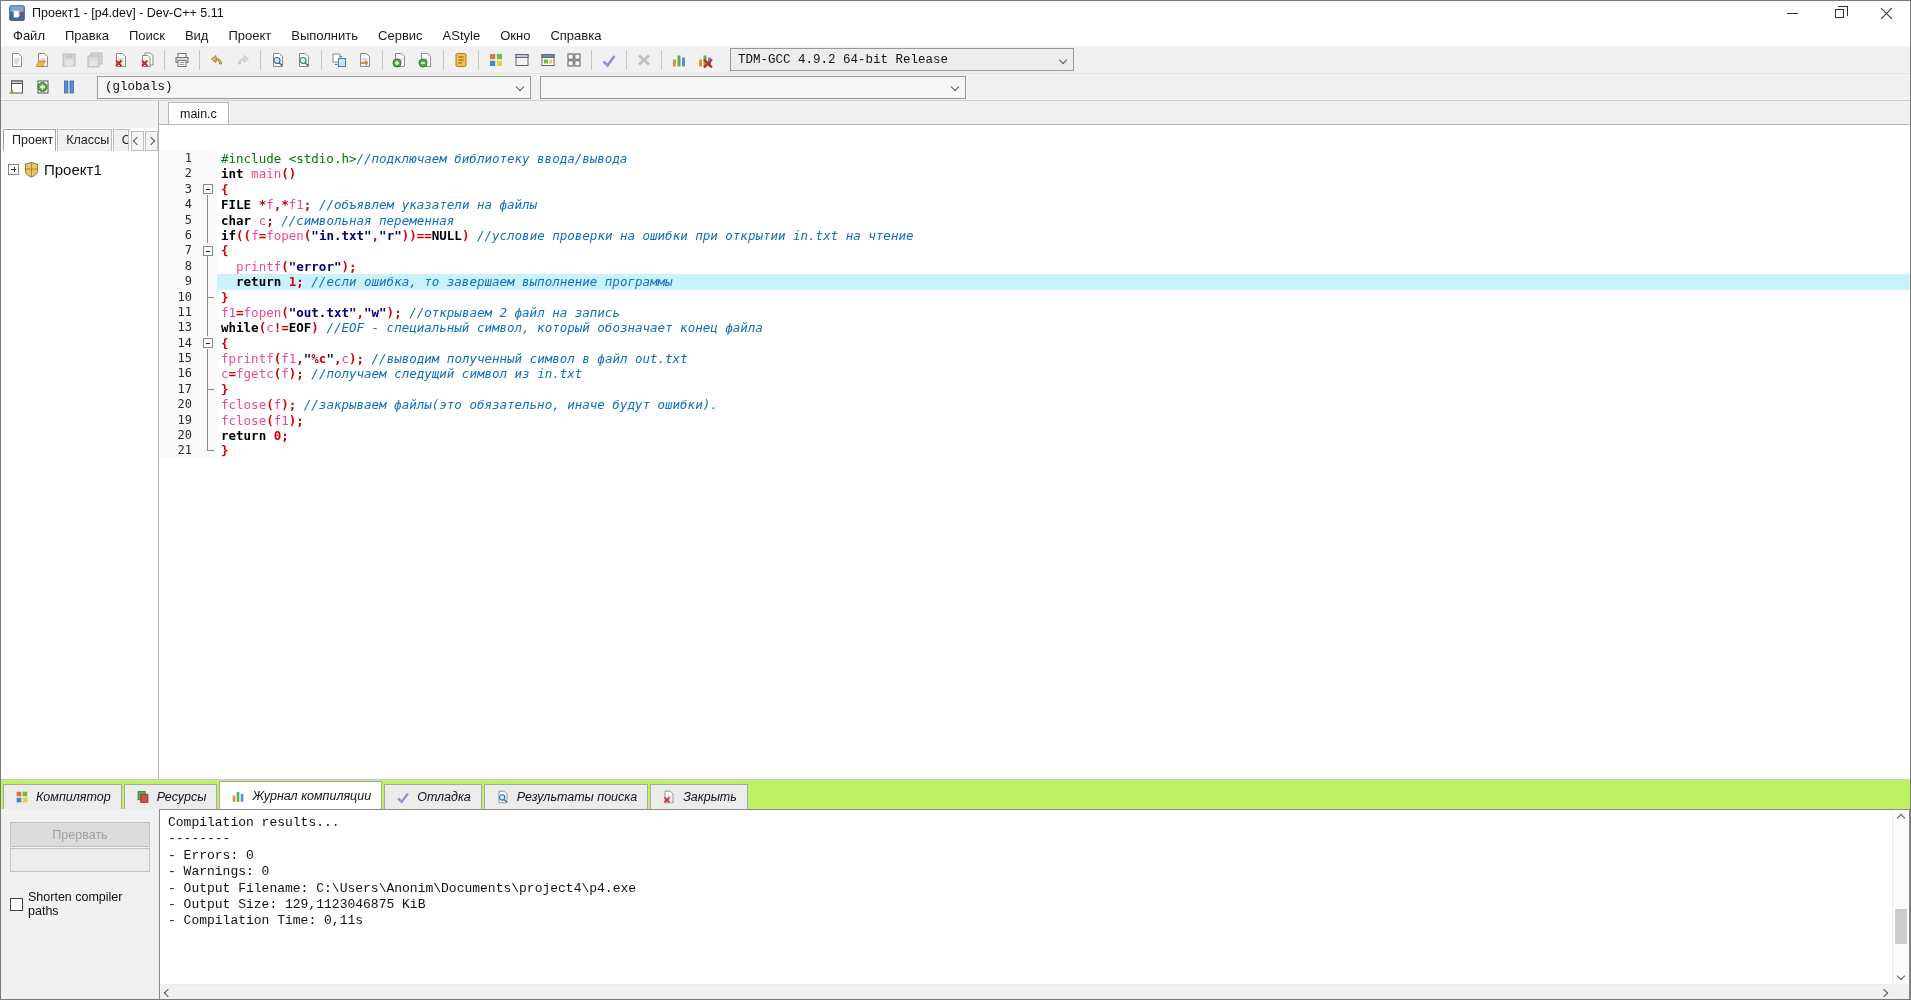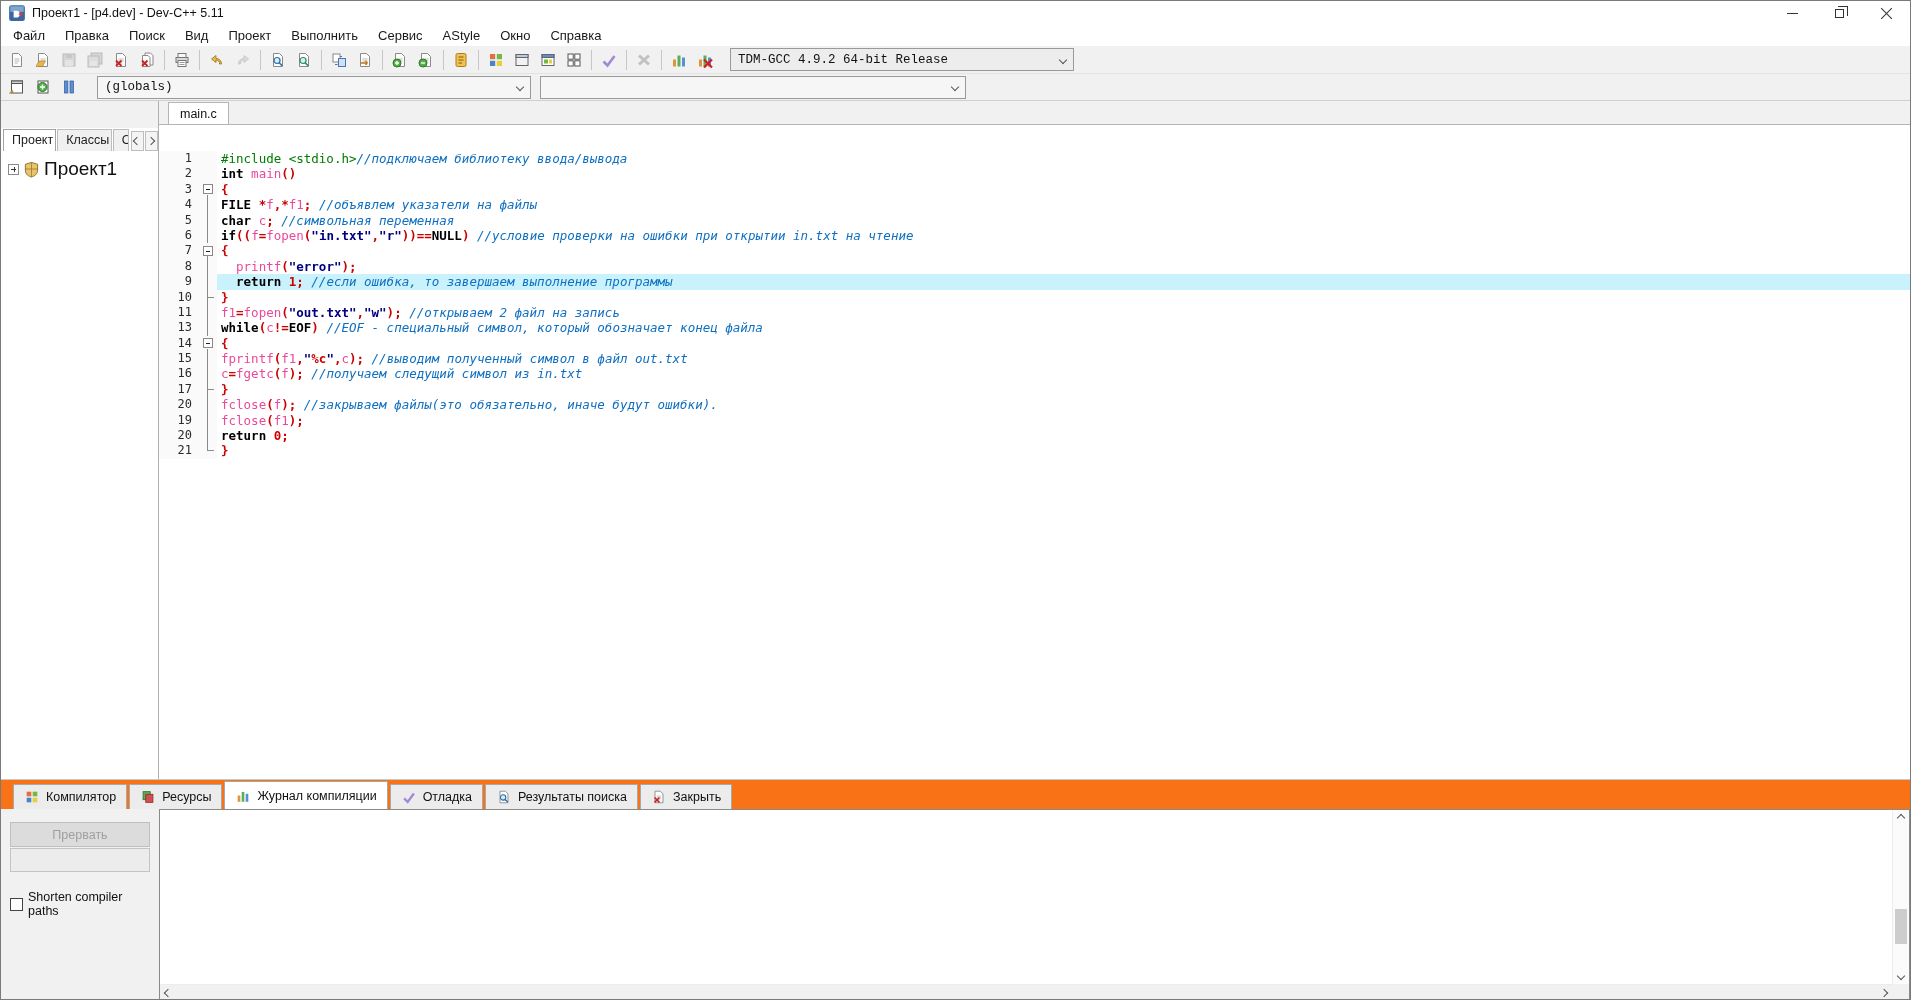--- a/index.html
+++ b/index.html
@@ -46,21 +46,21 @@
 
   
   .main { display:flex; height:678px; }
   .left-panel { width:158px; border-right:1px solid #b0b0b0; background:#fff; display:flex; flex-direction:column; }
   .lp-top { height:27px; background:#f1f1f1; }
   .lp-tabs { display:flex; align-items:flex-end; height:23px; font-size:12.5px; color:#222; padding-left:2px; background:#fff; }
   .lp-tab { height:22px; padding:3px 8px 0 8px; border:1px solid #bdbdbd; border-bottom:none; background:#f0f0f0; margin-right:1px; white-space:nowrap; overflow:hidden; }
   .lp-tab.active { background:#fff; border-color:#a3a3a3; }
   .lp-tab.cut { max-width:16px; padding-right:0; }
   .lp-arrow { width:15px; height:20px; border:1px solid #bdbdbd; background:#f4f4f4; display:flex; align-items:center; justify-content:center; margin-left:1px; }
-  .lp-tree { padding:8px 4px; font-size:19px; color:#111; }
+  .lp-tree { padding:8px 4px; font-size:15px; color:#111; }
   .tree-row { display:flex; align-items:center; gap:4px; height:20px; }
   .expander { width:11px; height:11px; border:1px solid #8a8a8a; background:#fff; position:relative; flex:0 0 auto; margin-left:3px; }
   .expander::before { content:""; position:absolute; left:2px; top:4.5px; width:5px; height:1px; background:#333; }
   .expander::after  { content:""; position:absolute; left:4.5px; top:2px; width:1px; height:5px; background:#333; }
   .tree-icon { width:17px; height:17px; }
 
   .editor { flex:1; display:flex; flex-direction:column; background:#fff; min-width:0;gap:20px; }
   .ed-tabbar { height:24px; background:#f1f1f1; display:flex; align-items:flex-end; padding-left:9px; border-bottom:1px solid #b5b5b5; }
   .ed-tab { height:22px; padding:0 11px; background:#fff; border:1px solid #b5b5b5; border-bottom:none; font-size:12.5px; color:#111; display:flex; align-items:center; }
 
@@ -80,21 +80,21 @@
 
   .tok-k { font-weight:bold; color:var(--c-key,#000); }
   .tok-s { font-weight:bold; color:var(--c-str,#000080); }
   .tok-y { font-weight:bold; color:var(--c-sym,#cc0000); }
   .tok-c { font-style:italic; color:var(--c-com,#0f6fc0); }
   .tok-p { color:var(--c-pre,#007d00); }
   .tok-f { font-weight:bold; color:var(--c-fmt,#cc0000); }
   .tok-n { color:#ec4899; }
 
   
-  .b-tabbar { height:30px; background:#f97316; border-top:1px solid #c9c9c9; display:flex; align-items:flex-end; padding-left:12px; }
+  .b-tabbar { height:30px; background:#bef264; border-top:1px solid #c9c9c9; display:flex; align-items:flex-end; padding-left:2px;font-style:italic; }
   .b-tab { height:25px; display:flex; align-items:center; gap:6px; padding:0 10px; border:1px solid #a8a8a8; border-bottom:none;
            background:#ececec; font-size:12.5px; color:#111; margin-right:2px; white-space:nowrap; }
   .b-tab.active { background:#fff; height:28px; }
   .b-tab .icn { width:16px; height:16px; }
 
   
   .b-panel { height:192px; display:flex; background:#f1f1f1; }
   .b-left { width:158px; padding:13px 9px 0 9px; flex:0 0 auto; }
   .abort-btn { width:140px; height:25px; background:#dcdcdc; border:1px solid #bfbfbf; color:#9f9f9f; font-size:12.5px;
                display:flex; align-items:center; justify-content:center; margin-bottom:1px; }
@@ -552,20 +552,27 @@
       <span>Прервать</span>
     </div>
     <div class="progress"></div>
     <div class="chk-row">
       <span class="chk"></span>
       <span>Shorten compiler paths</span>
     </div>
   </div>
 
   <div class="log-wrap">
+    <div class="log" id="log">Compilation results...
+--------
+- Errors: 0
+- Warnings: 0
+- Output Filename: C:\Users\Anonim\Documents\project4\p4.exe
+- Output Size: 129,1123046875 KiB
+- Compilation Time: 0,11s</div>
     <div class="vscroll">
       <div class="sb-btn top">
           <span class="chv up"></span>
         </div>
       <div class="vthumb"></div>
       <div class="sb-btn bot">
           <span class="chv down"></span>
         </div>
     </div>
     <div class="hscroll">

